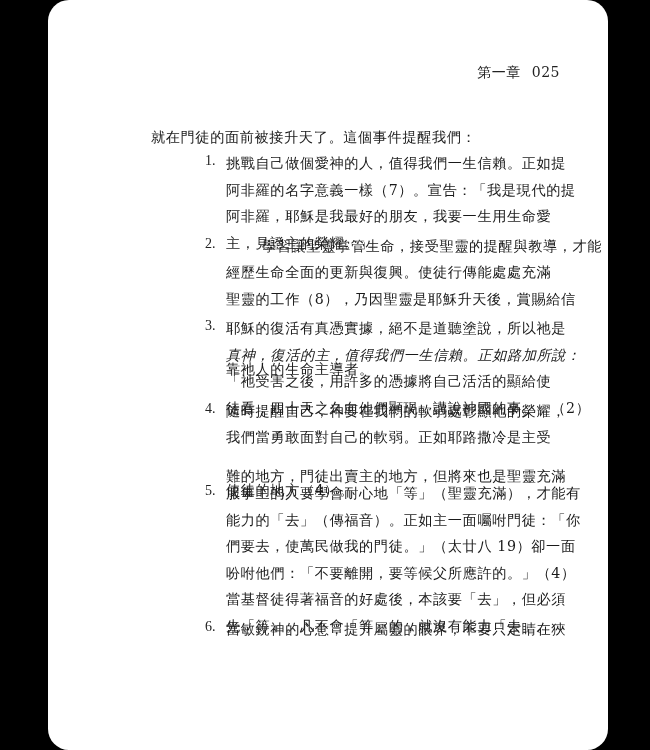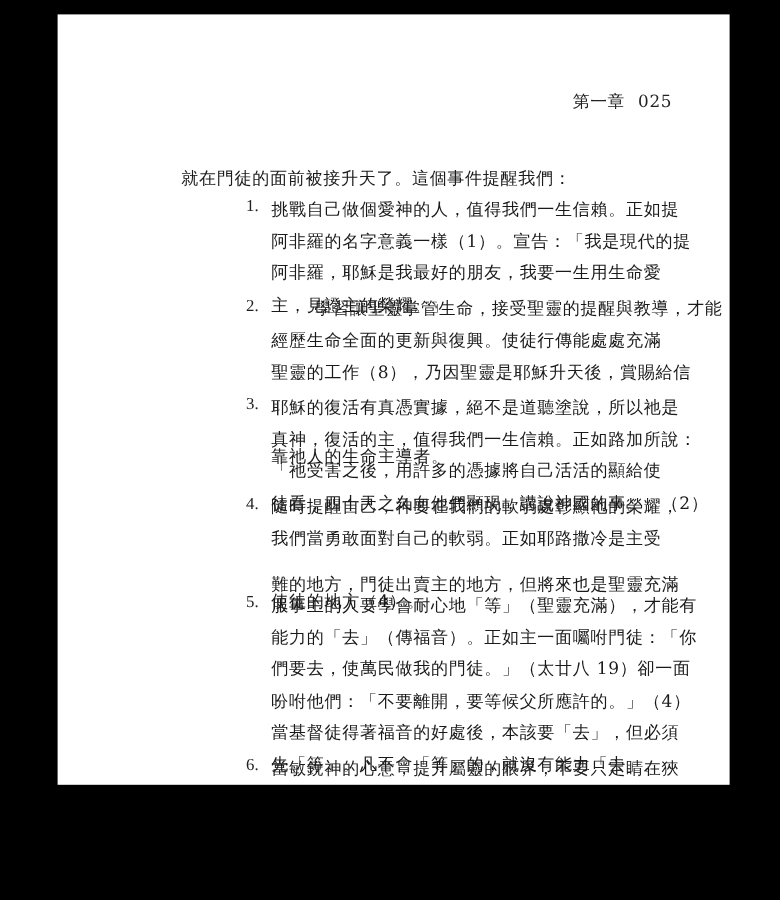--- a/index.html
+++ b/index.html
@@ -5,23 +5,24 @@
   html, body { margin: 0; padding: 0; }
   body {
     width: 650px; height: 750px; overflow: hidden;
     background: #000;
     position: relative;
     font-family: "DejaVu Serif", "Liberation Serif", serif;
     color: #1a1a1a;
   }
   .page {
     position: absolute;
-    left: 48px; top: 12px;
-    width: 560px; height: 642px;
+    left: 48px; top: 0;
+    width: 560px; height: 750px;
     background: #ffffff;
+    border-radius: 21px;
   }
   .header {
     position: absolute;
     top: 64px; right: 48px;
     font-size: 14px;
     color: #222;
     letter-spacing: 0.5px;
   }
   .header .chap { margin-right: 6px; }
   .body-text {
@@ -47,33 +48,33 @@
   <div class="header">
     <span class="chap">第一章</span>
     <span>025</span>
   </div>
 
   <div class="body-text">
     <div class="line intro">就在門徒的面前被接升天了。這個事件提醒我們：</div>
 
     <div class="num" style="left:157px; top:153px;">1.</div>
     <div class="line cont" style="top:153px;">挑戰自己做個愛神的人，值得我們一生信賴。正如提</div>
-    <div class="line cont" style="top:180px;">阿非羅的名字意義一樣（1）。宣告：「我是現代的提</div>
+    <div class="line cont" style="top:180px;">阿非羅的名字意義一樣（7）。宣告：「我是現代的提</div>
     <div class="line cont" style="top:206px;">阿非羅，耶穌是我最好的朋友，我要一生用生命愛</div>
     <div class="line cont" style="top:233px;">主，見證主的榮耀。」</div>
 
     <div class="num" style="left:157px; top:236px;">2.</div>
     <div class="line cont" style="top:236px;margin-left:36px;">學習讓聖靈掌管生命，接受聖靈的提醒與教導，才能</div>
     <div class="line cont" style="top:262px;">經歷生命全面的更新與復興。使徒行傳能處處充滿</div>
     <div class="line cont" style="top:289px;">聖靈的工作（8），乃因聖靈是耶穌升天後，賞賜給信</div>
     <div class="line cont" style="top:315px;margin-top:44px;">靠祂人的生命主導者。</div>
 
     <div class="num" style="left:157px; top:318px;">3.</div>
     <div class="line cont" style="top:318px;text-align:center;">耶穌的復活有真憑實據，絕不是道聽塗說，所以祂是</div>
-    <div class="line cont" style="top:345px;">真神，復活的主，值得我們一生信賴。正如路加所說：</div>
+    <div class="line cont" style="top:345px;font-style:italic;">真神，復活的主，值得我們一生信賴。正如路加所說：</div>
     <div class="line cont" style="top:371px;">「祂受害之後，用許多的憑據將自己活活的顯給使</div>
     <div class="line cont" style="top:398px;">徒看，四十天之久向他們顯現，講說神國的事。」（2）</div>
 
     <div class="num" style="left:157px; top:401px;">4.</div>
     <div class="line cont" style="top:401px;">隨時提醒自己，神要在我們的軟弱處彰顯祂的榮耀，</div>
     <div class="line cont" style="top:427px;">我們當勇敢面對自己的軟弱。正如耶路撒冷是主受</div>
     <div class="line cont" style="top:454px;margin-top:12px;">難的地方，門徒出賣主的地方，但將來也是聖靈充滿</div>
     <div class="line cont" style="top:480px;">使徒的地方（4）。</div>
 
     <div class="num" style="left:157px; top:483px;">5.</div>

